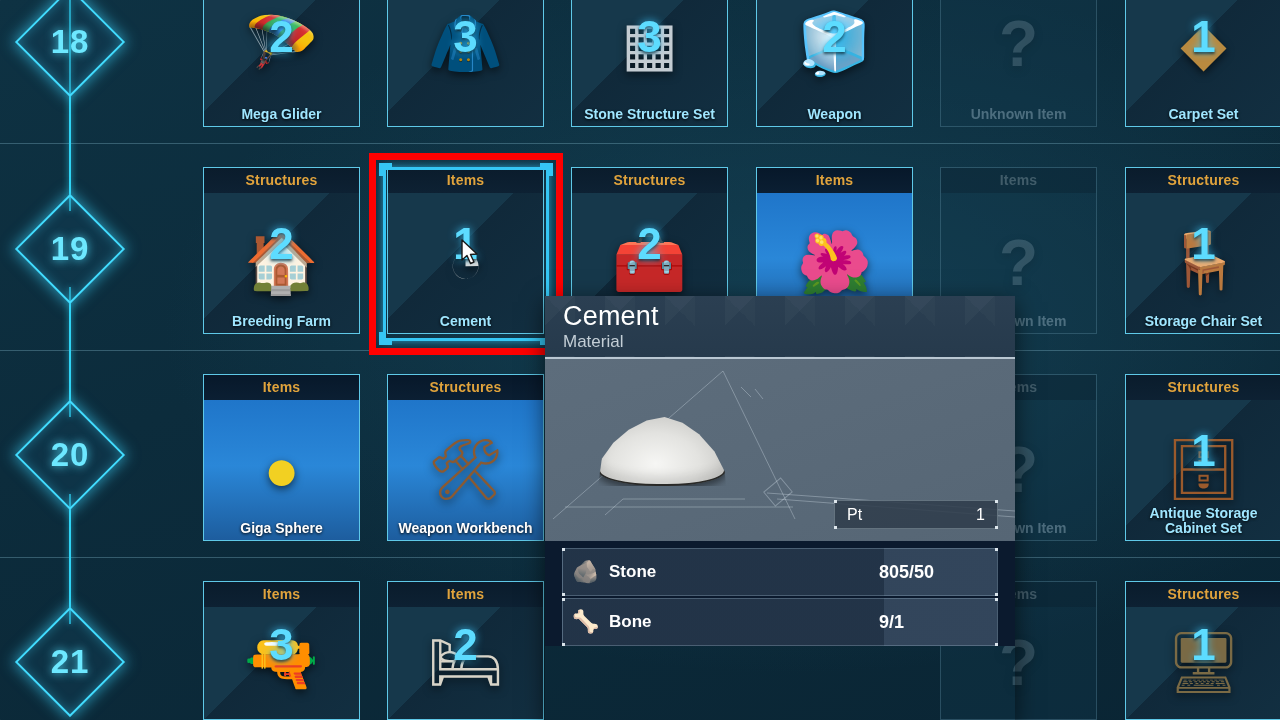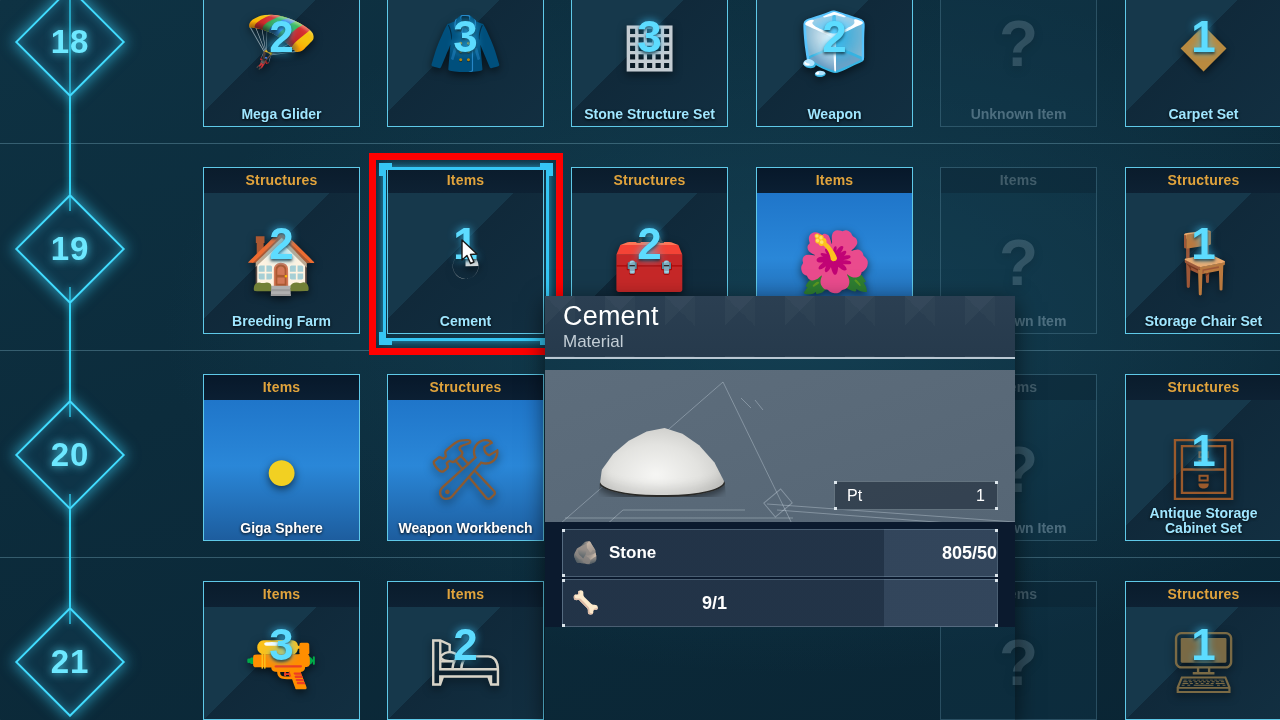--- a/index.html
+++ b/index.html
@@ -134,24 +134,23 @@
     background:
       linear-gradient(135deg,rgba(255,255,255,.10) 25%,rgba(0,0,0,0) 25%) 0 0/60px 60px,
       linear-gradient(225deg,rgba(255,255,255,.07) 25%,rgba(0,0,0,0) 25%) 30px 0/60px 60px;
   }
   .tt-title{
     position:relative; font-size:27px; color:#fff; line-height:33px;
     font-weight:normal; letter-spacing:.2px;
   }
   .tt-sub{ position:relative; font-size:17px; color:#c3ced6; line-height:18px; }
   .tt-img{
-    position:relative; height:152px;
+    position:relative; height:182px;
     background:linear-gradient(160deg,#5d6d7c 0%,#5a6a79 45%,#566675 100%);
     overflow:hidden;
-    margin-top:11px;
   }
   .tt-img svg{ position:absolute; left:0; top:0; }
   .pile{
     position:absolute; left:53px; top:55px; width:128px; height:72px;
     background:radial-gradient(ellipse at 45% 70%, #f6f6f4 0%, #e3e3e0 45%, #c9c9c6 80%);
     border-radius:50% 50% 46% 46% / 78% 78% 22% 22%;
     box-shadow:0 4px 7px rgba(0,0,0,.45), inset 0 -8px 10px rgba(0,0,0,.10);
     border:2px solid #2a2a28;
     clip-path:polygon(0% 100%,3% 62%,12% 40%,24% 22%,38% 9%,52% 4%,66% 12%,79% 28%,91% 52%,99% 80%,100% 100%);
   }
@@ -171,21 +170,21 @@
   .tt-desc p{ font-size:17px; color:#fff; line-height:27px; font-weight:bold; }
   .tt-mats{ background:#0b1a2e; padding:7px 17px 0; }
   .mat-row{
     position:relative; height:48px; display:flex; align-items:center;
     border:1px solid rgba(170,195,215,.30);
     background:linear-gradient(90deg,rgba(38,56,76,.85) 0%,rgba(38,56,76,.85) 74%,rgba(52,72,94,.95) 74%,rgba(52,72,94,.95) 100%);
     margin-bottom:2px;
   }
   .mat-ico{ width:46px; text-align:center; font-size:22px; }
   .mat-name{ flex:1; font-size:17px; color:#fff; font-weight:bold; }
-  .mat-qty{ width:118px; text-align:right; font-size:18px; color:#fff; font-weight:bold; }
+  .mat-qty{ width:118px; text-align:left; font-size:18px; color:#fff; font-weight:bold; }
   .mat-row .dot{ position:absolute; width:3px; height:3px; background:#dbe5ec; }
 </style>
 </head>
 <body>
 
 <div id="bg"></div>
 <div class="rowline" style="top:143px"></div>
 <div class="rowline" style="top:350px"></div>
 <div class="rowline" style="top:557px"></div>
 
@@ -407,16 +406,17 @@
         <div class="mat-ico">🪨</div>
         <div class="mat-name">Stone</div>
         <div class="mat-qty">805/50</div>
       </div>
       <div class="mat-row">
         <span class="dot" style="left: -1px; top: -1px;"></span>
         <span class="dot" style="right: -1px; top: -1px;"></span>
         <span class="dot" style="left: -1px; bottom: -1px;"></span>
         <span class="dot" style="right: -1px; bottom: -1px;"></span>
         <div class="mat-ico" style="color: rgb(232, 213, 154);">🦴</div>
+        <div class="mat-name">Bone</div>
         <div class="mat-qty">9/1</div>
       </div>
     </div>
 </div>
 
 </body></html>

